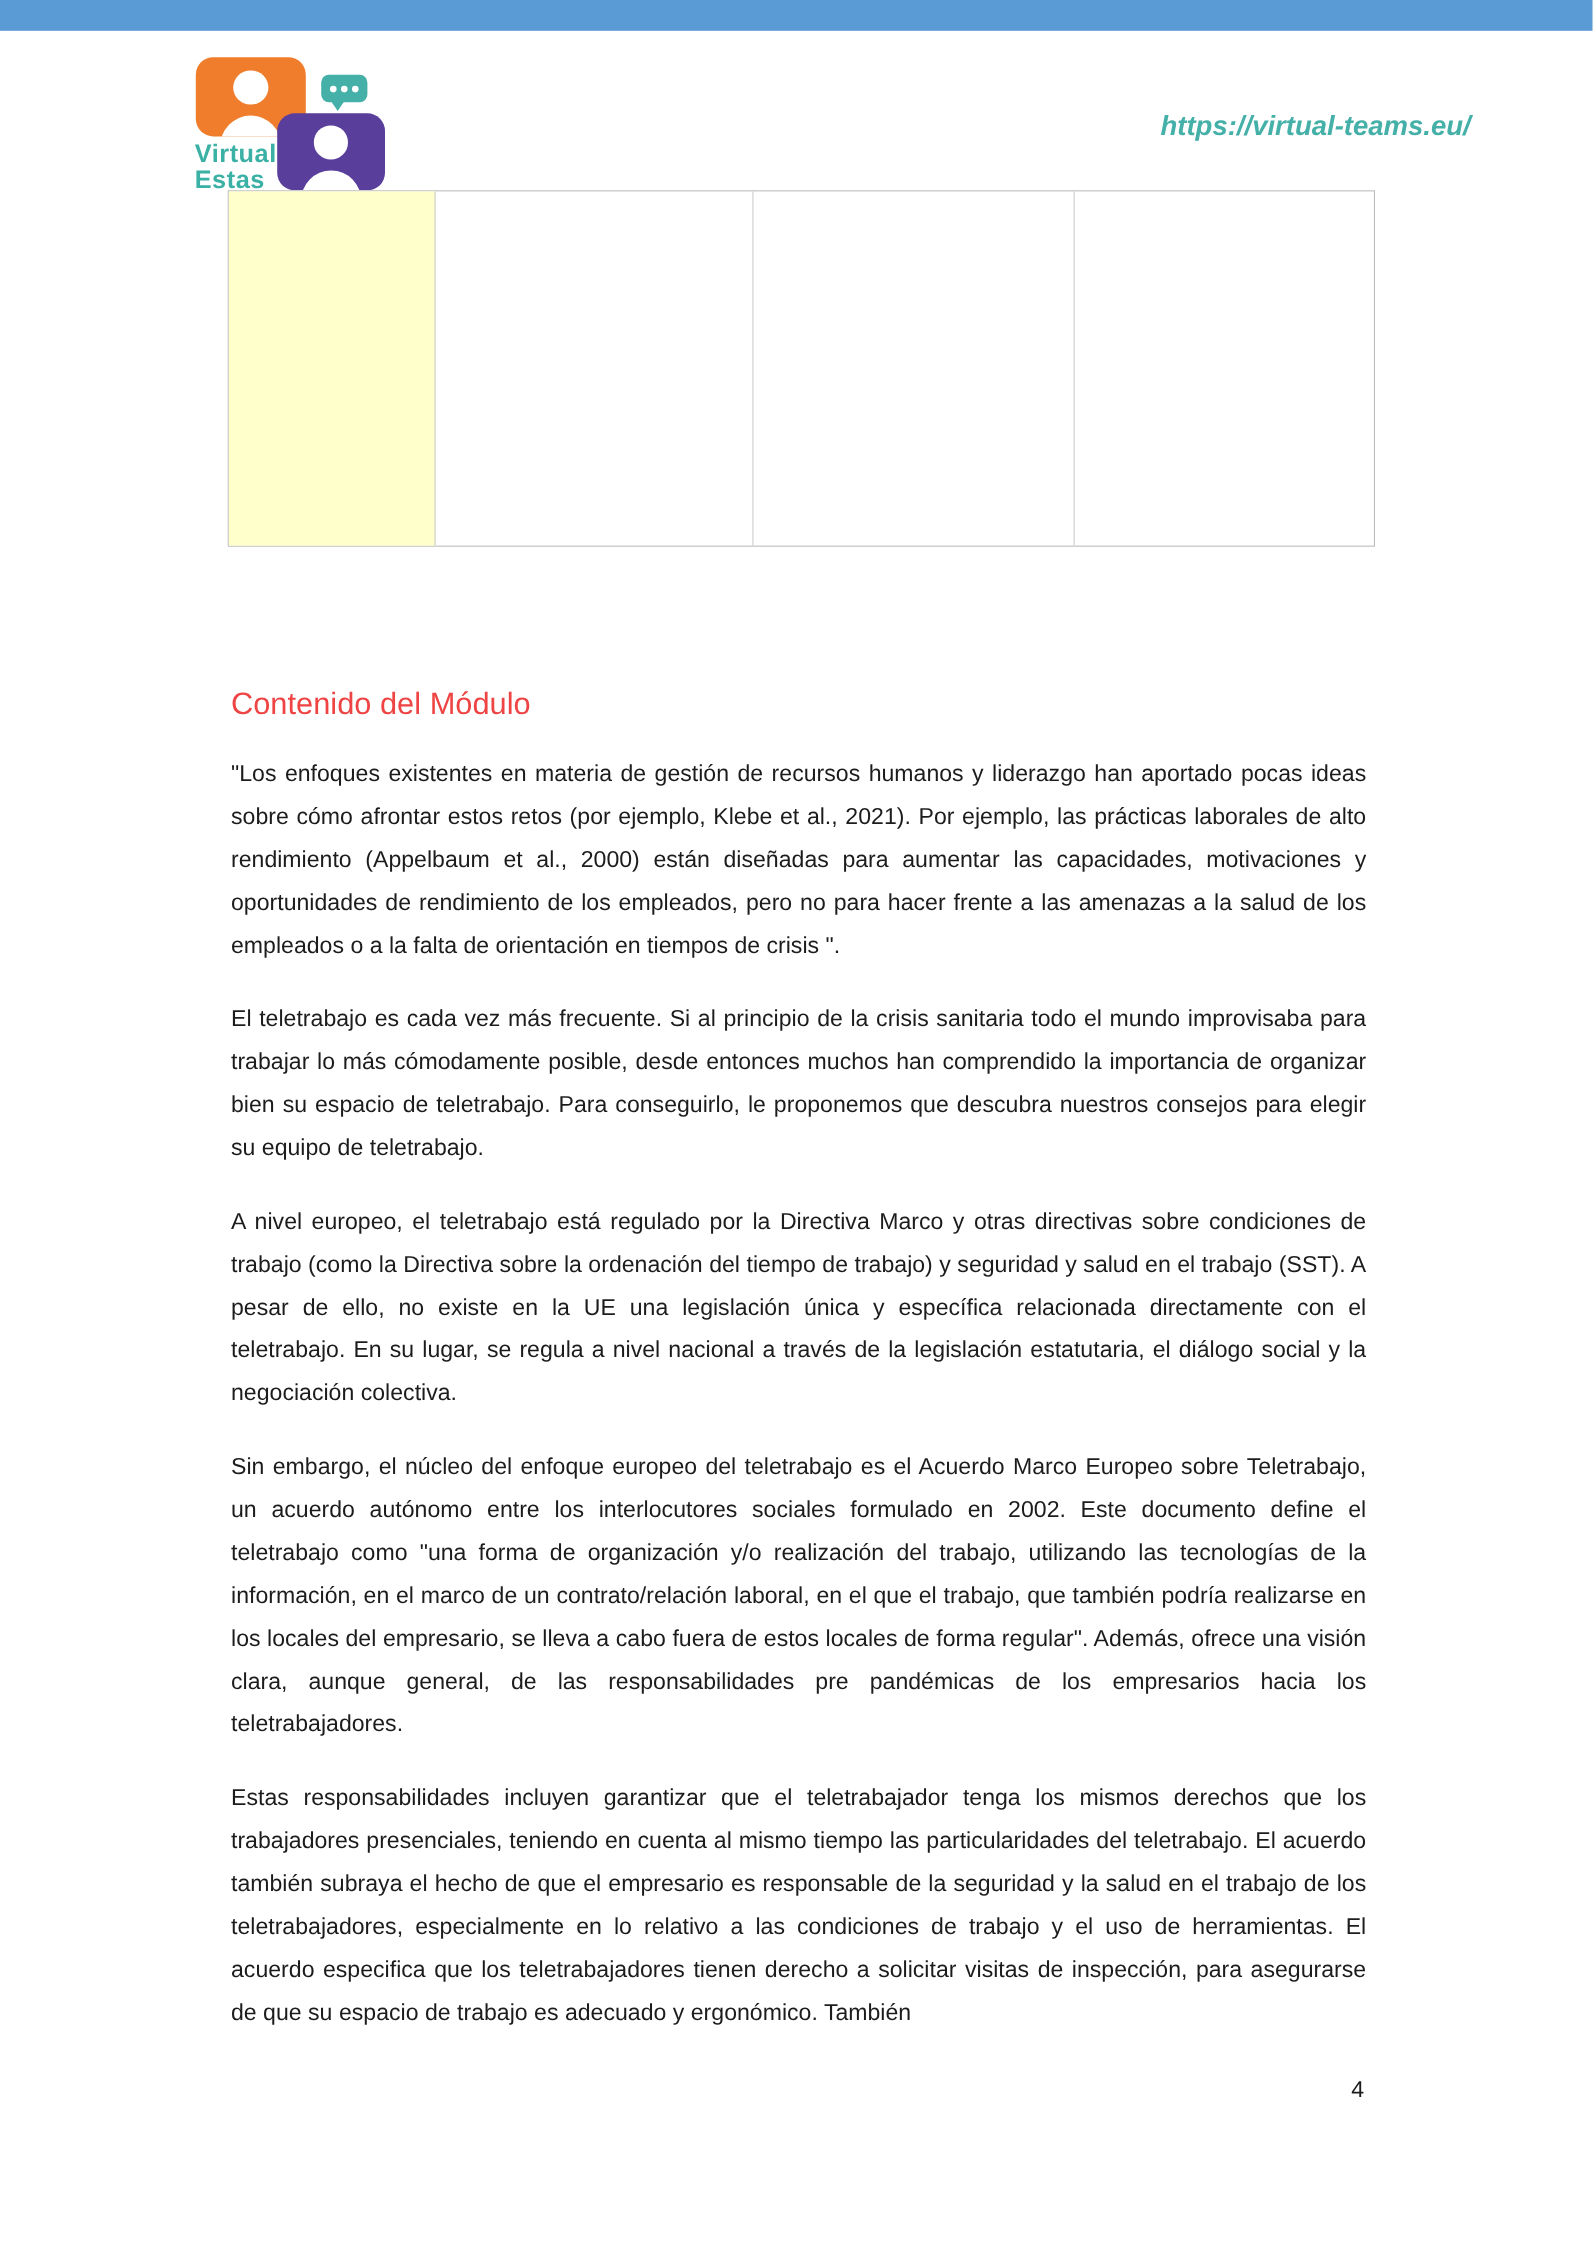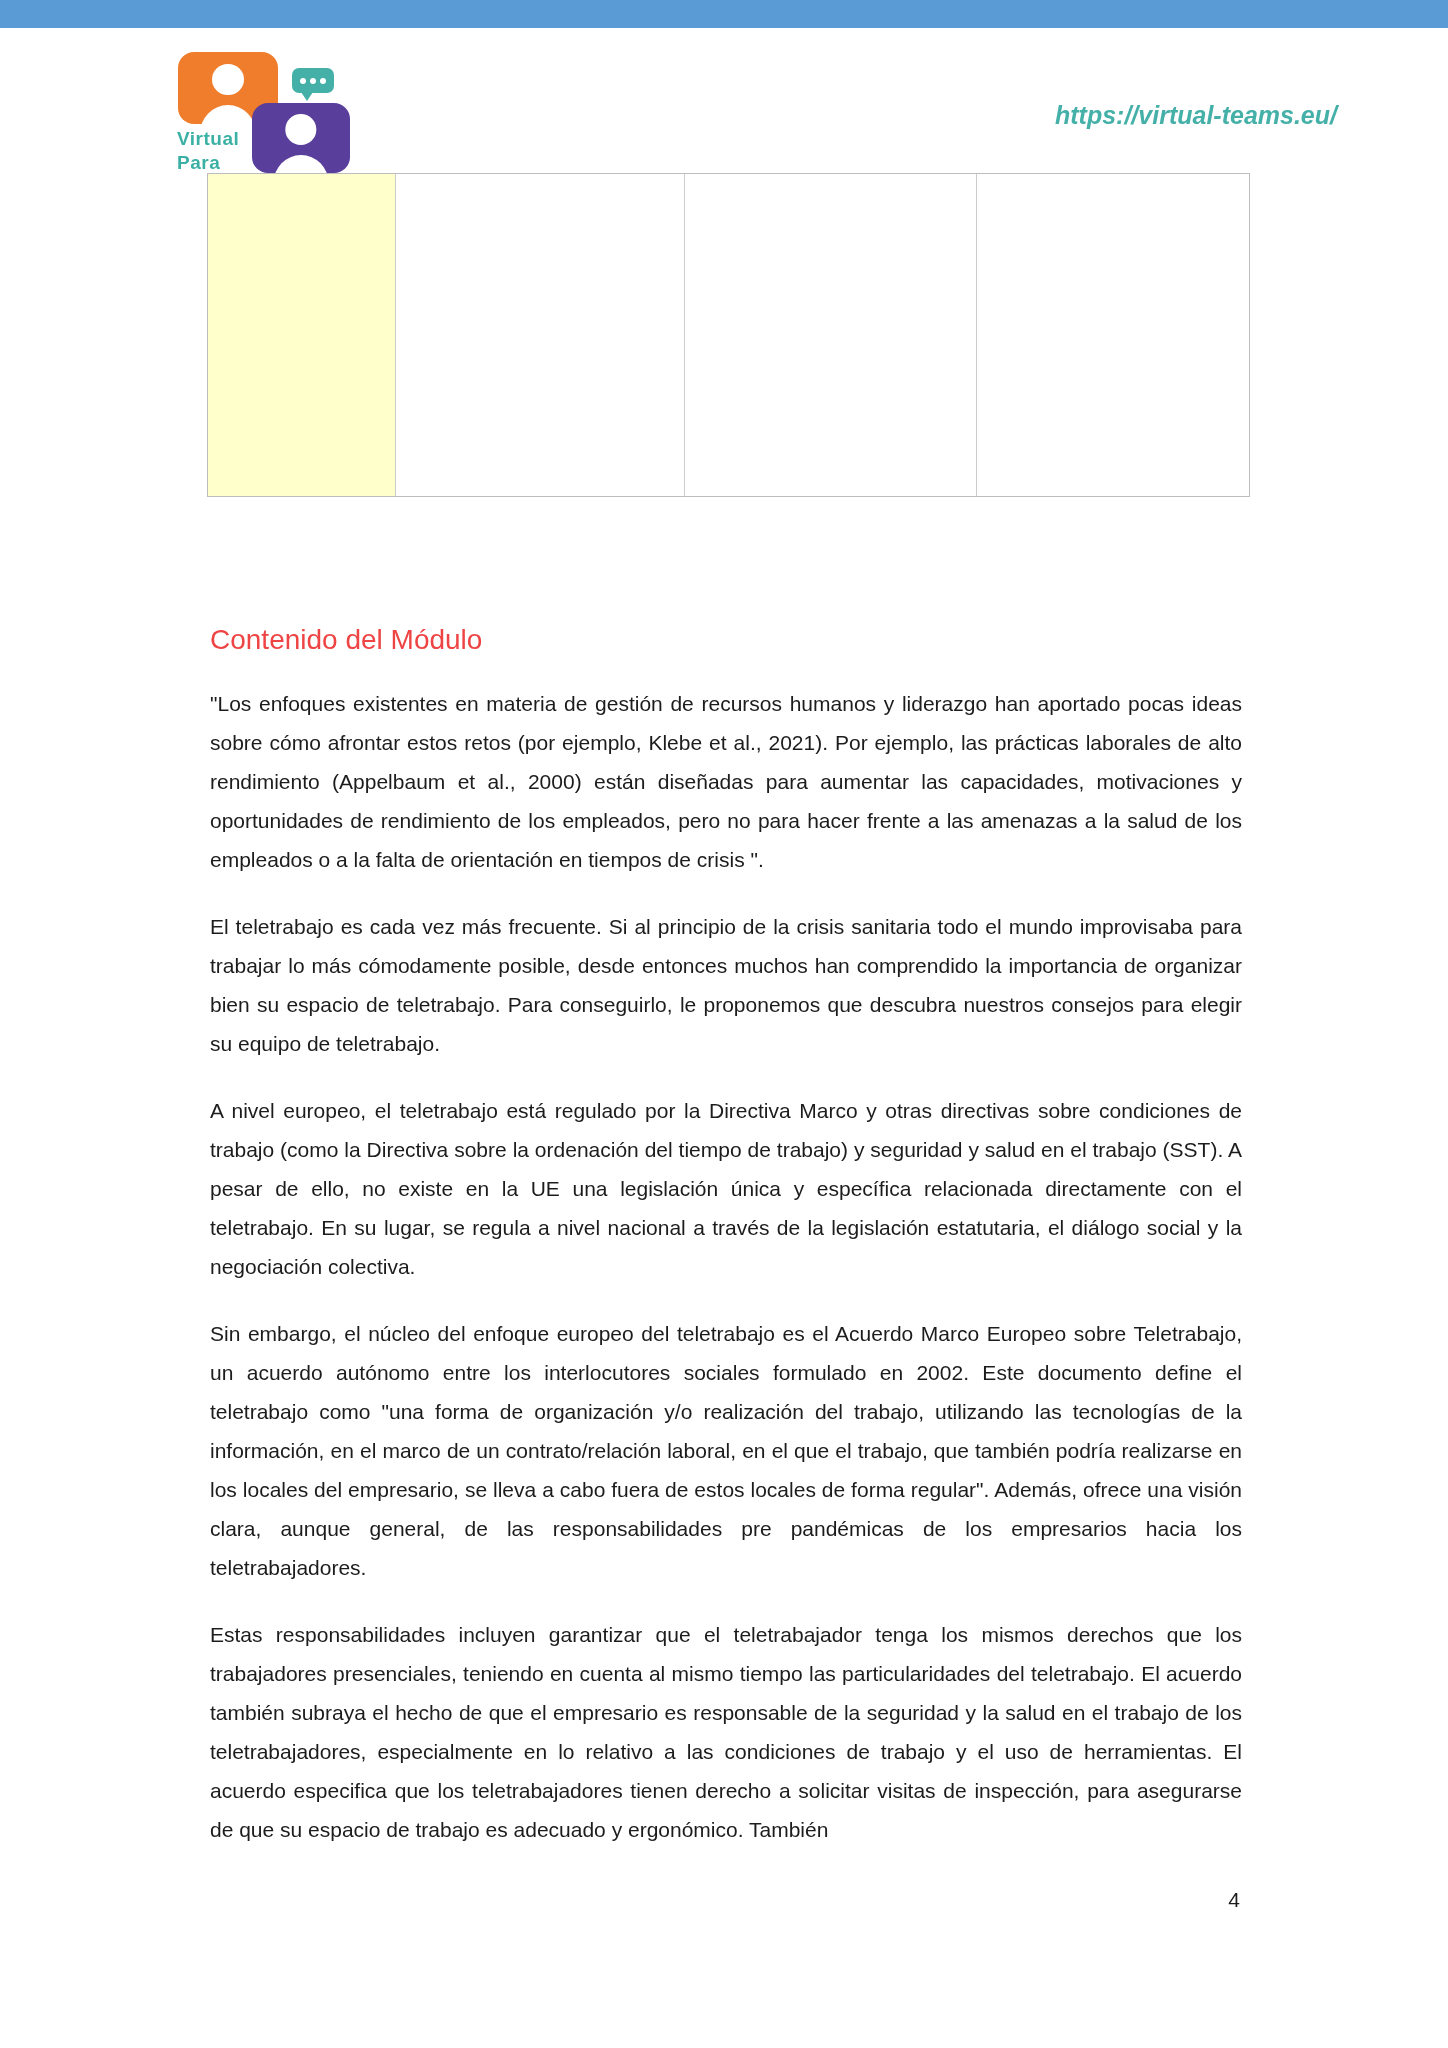--- a/index.html
+++ b/index.html
@@ -56,21 +56,21 @@
   .bubble .tail {
     position: absolute; bottom: -8px; left: 9px;
     width: 0; height: 0;
     border-left: 6px solid transparent;
     border-right: 6px solid transparent;
     border-top: 9px solid #44b0a8;
   }
   .brand-name {
     position: absolute; left: 177px; top: 127px;
     color: #3bb1a5; font-weight: bold;
-    font-size: 19px; line-height: 24px;
+    font-size: 23px; line-height: 24px;
     letter-spacing: 0.5px;
   }
 
   
   .site-url {
     position: absolute; top: 101px; right: 111px;
     color: #44b0a8; font-weight: bold; font-style: italic;
     font-size: 25px; text-decoration: none;
   }
 
@@ -126,21 +126,21 @@
       <span class="dot"></span>
       <span class="dot"></span>
       <div class="tail"></div>
     </div>
     <div class="logo-sq sq-purple">
       <div class="person-head"></div>
       <div class="person-shoulders"></div>
     </div>
     <div class="brand-name">
       <div>Virtual</div>
-      <div>Para</div>
+      <div>Estas</div>
     </div>
   </div>
 
   <a class="site-url" href="#">https://virtual-teams.eu/</a>
 
   <div class="content-table">
     <div class="cell cell-1"></div>
     <div class="cell cell-2"></div>
     <div class="cell cell-3"></div>
     <div class="cell cell-4"></div>

